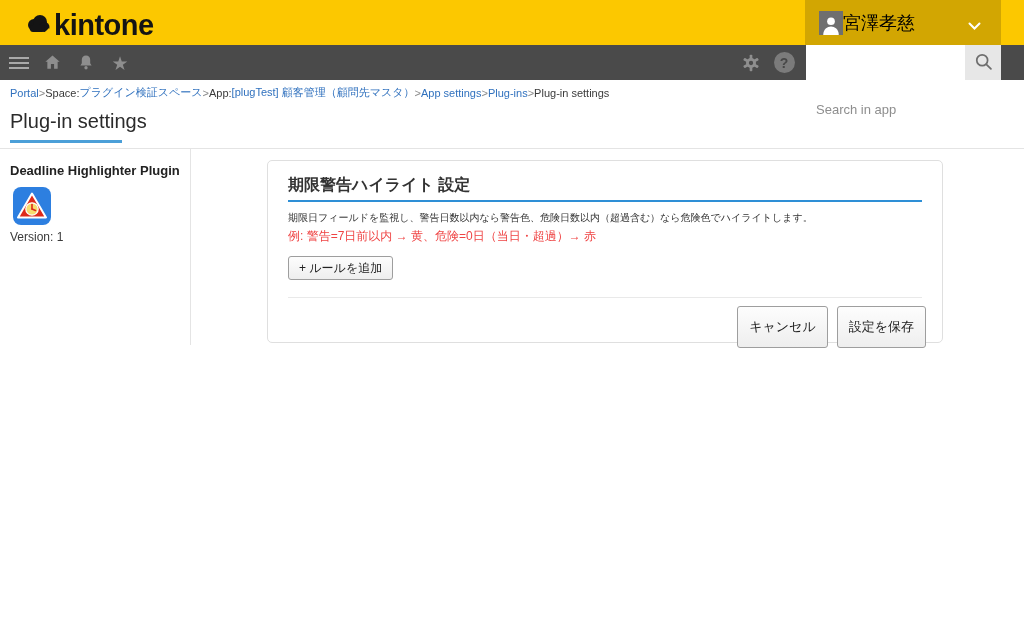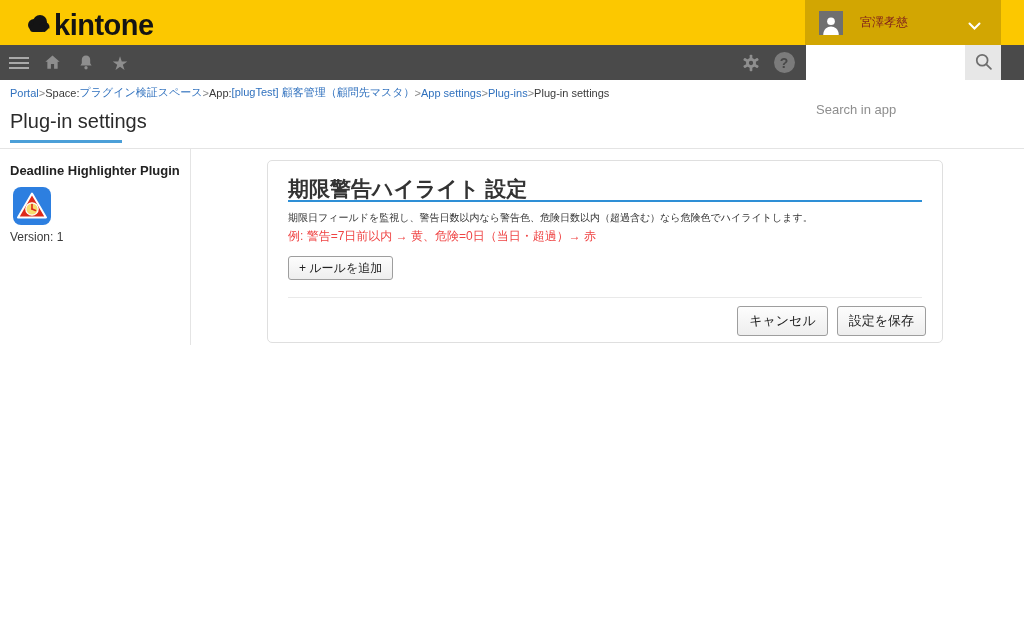--- a/index.html
+++ b/index.html
@@ -14,21 +14,21 @@
   .logo { position:absolute; left:26px; top:9px; display:flex; align-items:center; gap:4px; cursor:pointer; }
   .logo-text { font-size:29px; font-weight:800; color:#141414; letter-spacing:-0.5px; }
   .user-area {
     position:absolute; left:805px; top:0; width:196px; height:45px;
     background:#D2A602; display:flex; align-items:center; cursor:pointer;
   }
   .avatar {
     width:24px; height:24px; background:#6F6F6F; margin-left:14px;
     display:flex; align-items:flex-end; justify-content:center; overflow:hidden;
   }
-  .user-name { color:#7f1d1d; font-size:12px; margin-left:17px; }
+  .user-name { color:#000000; font-size:18px; }
   .user-chevron { position:absolute; right:20px; top:17px; }
 
   
   .toolbar { position:absolute; top:45px; left:0; width:1024px; height:35px; background:#4A4A4A; }
   .tb-icon { position:absolute; top:0; height:35px; display:flex; align-items:center; justify-content:center; cursor:pointer; }
   .hamburger { left:6px; width:26px; flex-direction:column; gap:3px; }
   .hamburger span { display:block; width:20px; height:2px; background:#A9A9A9; }
   .tb-home { left:40px; width:24px; }
   .tb-bell { left:74px; width:24px; }
   .tb-star { left:108px; width:24px; color:#8E8E8E; font-size:19px; font-family:"DejaVu Sans",sans-serif; }
@@ -68,28 +68,28 @@
   .sidebar-divider { position:absolute; top:149px; left:190px; width:1px; height:196px; background:#E4E4E4; }
   .plugin-name { position:absolute; top:163px; left:10px; font-size:13px; font-weight:700; color:#222; width:175px; }
   .plugin-icon { position:absolute; top:187px; left:13px; width:38px; height:38px; }
   .plugin-version { position:absolute; top:230px; left:10px; font-size:12px; color:#3A3A3A; }
 
   
   .panel {
     position:absolute; left:267px; top:160px; width:676px; height:183px;
     background:#ffffff; border:1px solid #DFDFDF; border-radius:5px;
   }
-  .panel-title { position:absolute; left:20px; top:14px; font-size:21px; font-weight:600; color:#333; }
+  .panel-title { position:absolute; left:20px; top:14px; font-size:16px; font-weight:600; color:#333; }
   .panel-underline { position:absolute; left:20px; top:39px; width:634px; height:2px; background:#2E8FD6; }
   .panel-desc1 { position:absolute; left:20px; top:50px; font-size:10px; color:#333; }
   .panel-desc2 { position:absolute; left:20px; top:67px; font-size:12px; color:#ef4444; }
   .btn {
     font-family:inherit; font-size:13px; color:#222; cursor:pointer;
     background:linear-gradient(#FDFDFD,#EEEEEE); border:1px solid #9E9E9E; border-radius:3px;
-    padding:6px 11px; line-height:1.2;
+    padding:12px 11px; line-height:1.2;
   }
   .add-rule-btn { position:absolute; left:20px; top:95px; font-size:12px; padding:4px 10px; }
   .panel-divider { position:absolute; left:20px; top:136px; width:634px; height:1px; background:#E9E9E9; }
   .footer-buttons { position:absolute; right:16px; top:145px; display:flex; gap:9px; }
 </style>
 </head>
 <body>
 
 <div class="header">
   <div class="logo">

